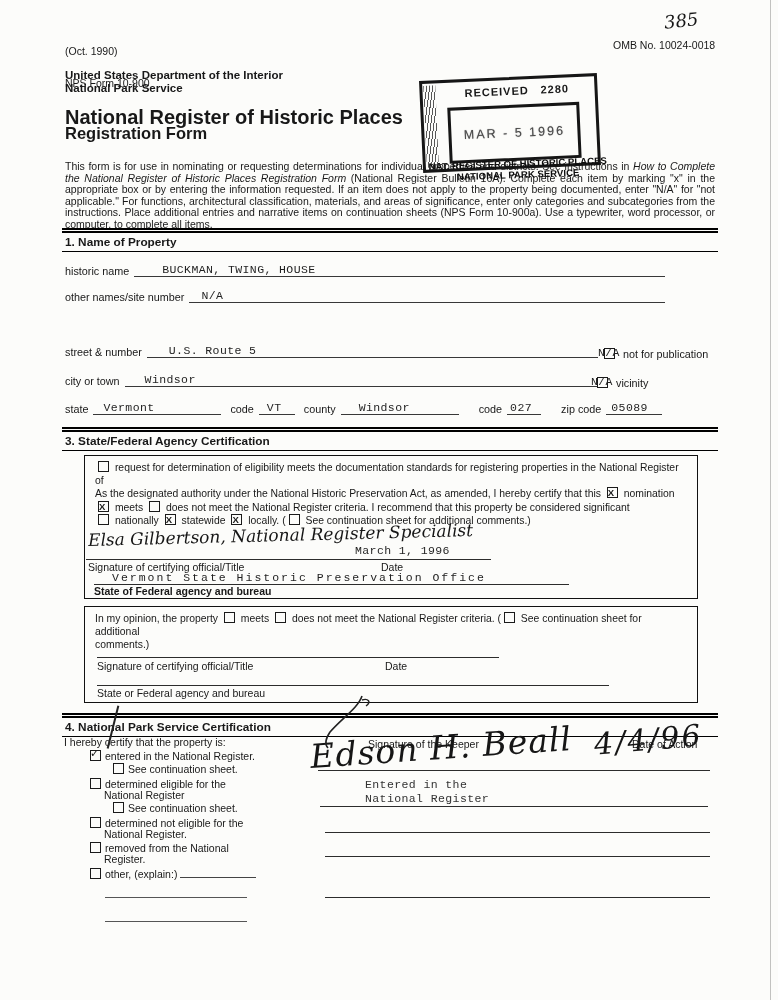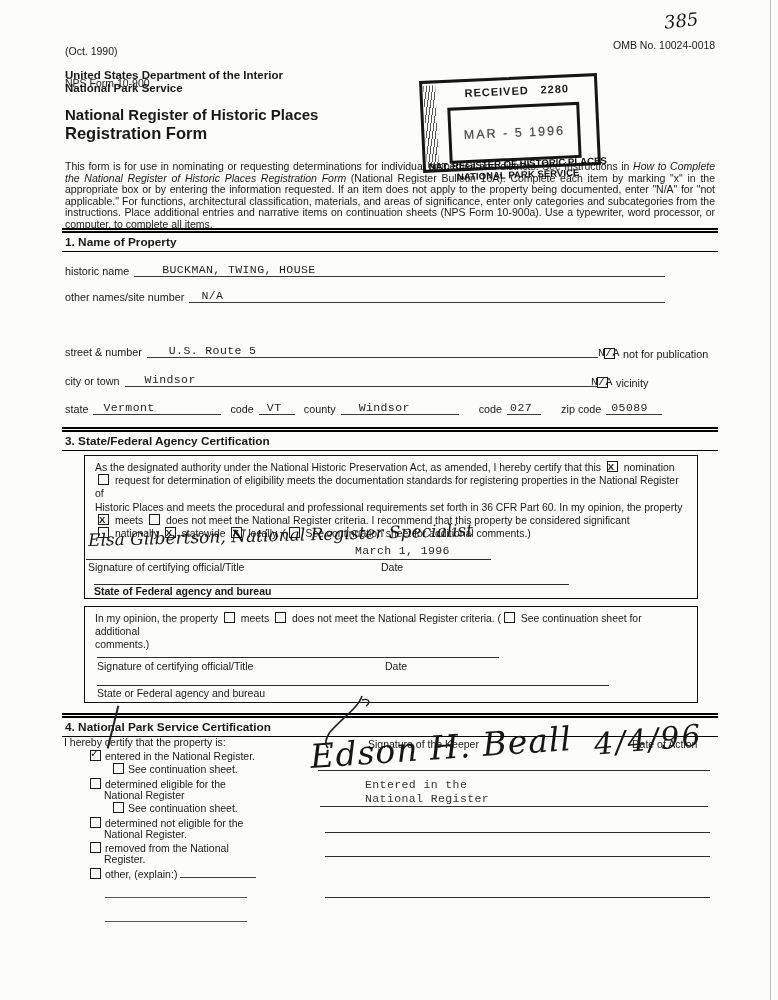--- a/index.html
+++ b/index.html
@@ -53,21 +53,21 @@
   <div class="edge"></div>
 
   <div class="abs f10" style="left:65px;top:35px;margin-top:43px;">NPS Form 10-900</div>
   <div class="abs f10" style="left:65px;top:46px;">(Oct. 1990)</div>
   <div class="abs f10" style="left:613px;top:40px;">OMB No. 10024-0018</div>
   <div class="abs hand" style="left:664px;top:10px;font-size:18px;transform:rotate(-6deg);">385</div>
 
   <div class="abs b" style="left:65px;top:69px;font-size:11.5px;">United States Department of the Interior</div>
   <div class="abs b" style="left:65px;top:82px;font-size:11.5px;">National Park Service</div>
 
-  <div class="abs b" style="left:65px;top:106px;font-size:15px;">National Register of Historic Places</div>
+  <div class="abs b" style="left:65px;top:106px;font-size:20px;">National Register of Historic Places</div>
   <div class="abs b" style="left:65px;top:124px;font-size:16.5px;">Registration Form</div>
 
   <div class="stamp">
     <div class="stamp-hatch"></div>
     <div class="stamp-top">RECEIVED</div>
     <div class="stamp-num">2280</div>
     <div class="stamp-inner">
       <span class="stamp-date">MAR - 5 1996</span>
     </div>
   </div>
@@ -132,31 +132,31 @@
     <span class="lbl" style="margin-left:20px;">zip code</span>
     <span class="fillw" style="width:56px;">
       <span class="typed" style="padding-left:5px;">05089</span>
     </span>
   </div>
 
   <div class="sec" style="top:430px;">3. State/Federal Agency Certification</div>
 
   <div class="box" style="left:84px;top:455px;width:612px;height:142px;">
     <div class="ct abs" style="left:10px;top:5px;width:590px;">
+      <div><span class="cb"></span> <span>request for determination of eligibility meets the documentation standards for registering properties in the National Register of</span></div>
       <div><span>As the designated authority under the National Historic Preservation Act, as amended, I hereby certify that this</span> <span class="cb on"></span> <span>nomination</span></div>
-      <div><span class="cb"></span> <span>request for determination of eligibility meets the documentation standards for registering properties in the National Register of</span></div>
-      <div><span>Historic Places and meets the procedural and professional requirements set forth in 36 CFR Part 60. In my opinion, the property</span></div>
       <div><span class="cb on"></span> <span>meets</span> <span class="cb"></span> <span>does not meet the National Register criteria. I recommend that this property be considered significant</span></div>
       <div><span class="cb"></span> <span>nationally</span> <span class="cb on"></span> <span>statewide</span> <span class="cb on"></span> <span>locally. (</span><span class="cb"></span> <span>See continuation sheet for additional comments.)</span></div>
     </div>
     <div class="abs hand" style="left:3px;top:69px;font-size:17px;transform:rotate(-1.5deg);">Elsa Gilbertson, National Register Specialist</div>
     <div class="abs typed" style="left:270px;top:88px;">March 1, 1996</div>
     <div class="hl" style="left:1px;top:103px;width:405px;"></div>
     <div class="abs f10" style="left:3px;top:106px;">Signature of certifying official/Title</div>
     <div class="abs f10" style="left:296px;top:106px;">Date</div>
+    <div class="abs typed" style="left:27px;top:115px;letter-spacing:2px;">Vermont State Historic Preservation Office</div>
     <div class="hl" style="left:9px;top:128px;width:475px;"></div>
     <div class="abs f10 b" style="left:9px;top:130px;font-weight:bold;">State of Federal agency and bureau</div>
   </div>
 
   <div class="box" style="left:84px;top:606px;width:612px;height:95px;">
     <div class="ct abs" style="left:10px;top:5px;width:590px;">
       <div><span>In my opinion, the property</span> <span class="cb"></span> <span>meets</span> <span class="cb"></span> <span>does not meet the National Register criteria. (</span><span class="cb"></span> <span>See continuation sheet for additional</span></div>
       <div><span>comments.)</span></div>
     </div>
     <div class="hl" style="left:12px;top:50px;width:402px;"></div>

